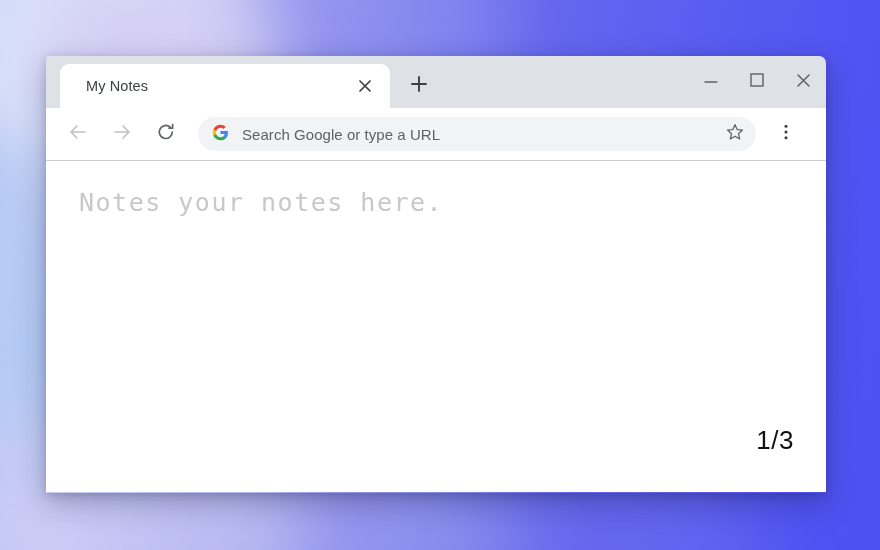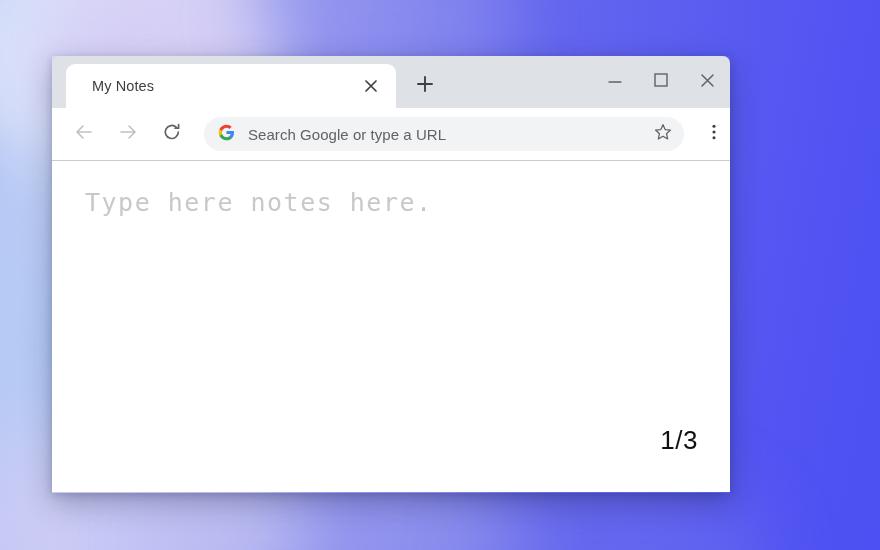--- a/index.html
+++ b/index.html
@@ -45,23 +45,23 @@
   .c3 { left: -90px;  top: 150px;  width: 300px; height: 330px; background: rgba(190,211,248,0.55); }
   .c4 { left: -40px;  top: 400px;  width: 340px; height: 230px; background: rgba(206,206,246,0.70); }
   .c5 { left: 150px;  top: 440px;  width: 380px; height: 190px; background: rgba(185,186,238,0.45); }
   .c6 { left: 250px;  top: -60px;  width: 260px; height: 160px; background: rgba(156,158,238,0.40); }
   .c7 { left: 470px;  top: 470px;  width: 300px; height: 170px; background: rgba(120,123,236,0.35); }
   .c8 { left: 0px;    top: 250px;  width: 180px; height: 200px; background: rgba(168,200,246,0.45); }
 
   
   #browser-window {
     position: absolute;
-    left: 52px;
+    left: 46px;
     top: 56px;
-    width: 678px;
+    width: 780px;
     height: 437px;
     box-shadow: 0 10px 28px rgba(24,26,60,0.30), 0 2px 8px rgba(24,26,60,0.18);
   }
 
   
   #tab-strip {
     position: relative;
     height: 52px;
     background: #dee1e6;
     border-radius: 7px 7px 0 0;
@@ -323,17 +323,17 @@
         <svg width="18" height="18" viewBox="0 0 18 18" aria-hidden="true">
           <circle cx="9" cy="3.2" r="1.55" fill="#3c4043"></circle>
           <circle cx="9" cy="9" r="1.55" fill="#3c4043"></circle>
           <circle cx="9" cy="14.8" r="1.55" fill="#3c4043"></circle>
         </svg>
       </span>
     </div>
   </div>
 
   <div id="page-content">
-    <div id="notes-placeholder">Type here notes here.</div>
+    <div id="notes-placeholder">Notes your notes here.</div>
     <div id="page-indicator">1/3</div>
   </div>
 
 </div>
 
 </body></html>

